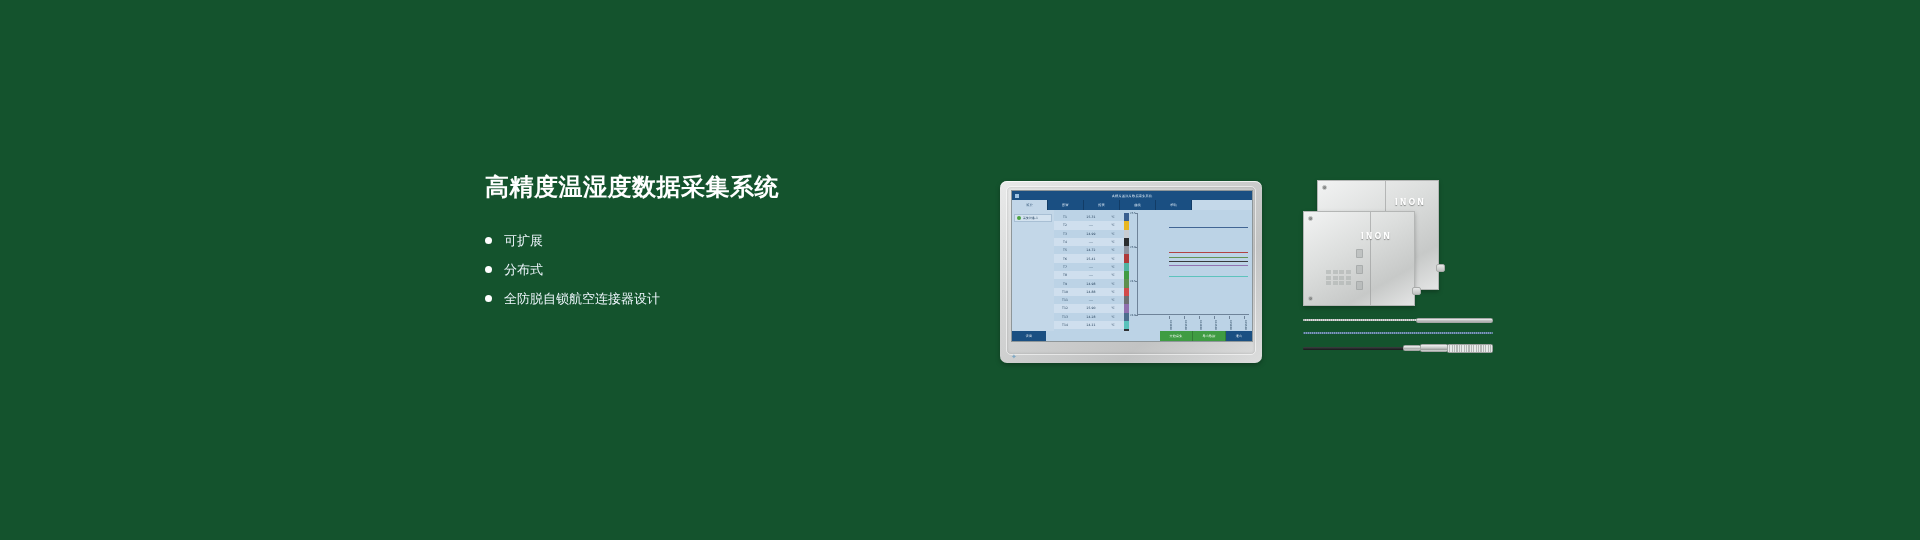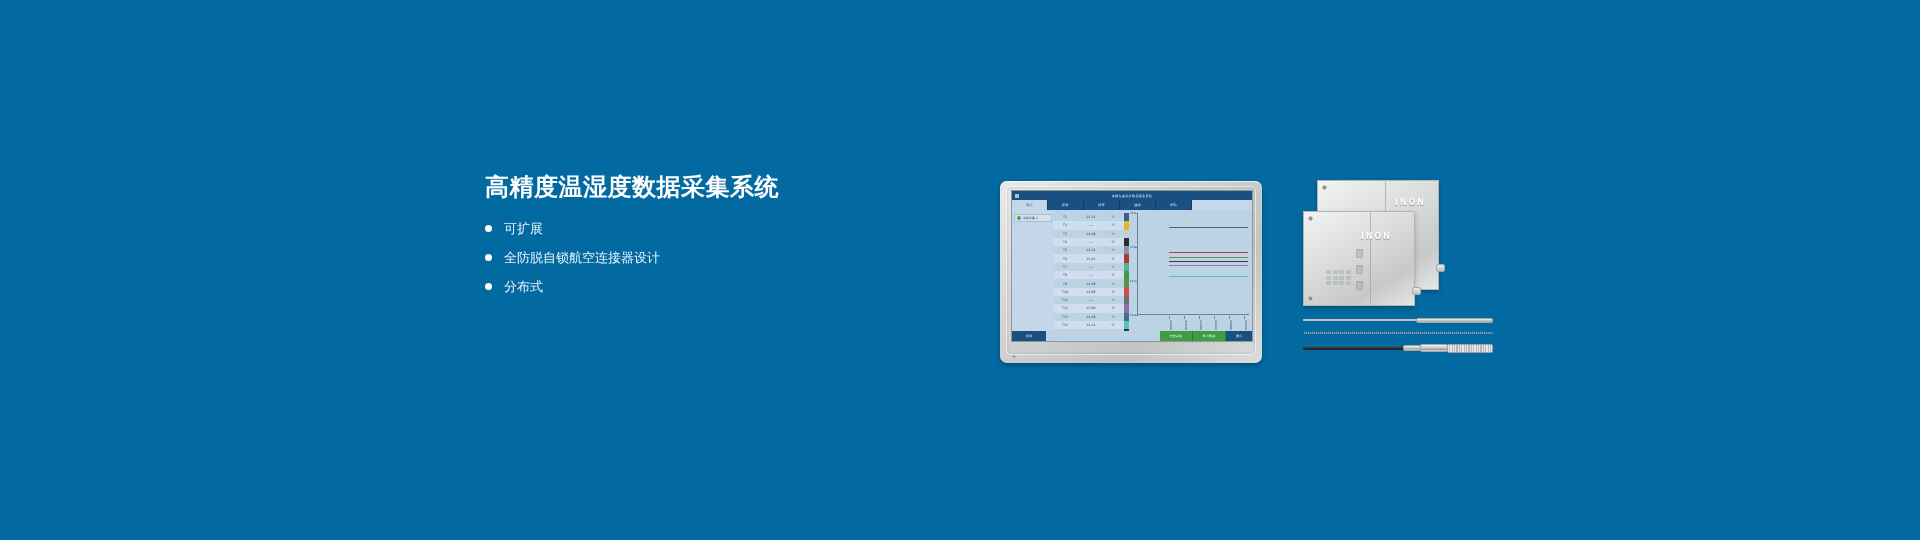--- a/index.html
+++ b/index.html
@@ -2,33 +2,33 @@
 <html><head>
 <meta charset="utf-8">
 <style>
   * { margin:0; padding:0; box-sizing:border-box; }
   html,body { width:1920px; height:540px; overflow:hidden; }
   body {
     background:#0581c7;
     font-family:"DejaVu Sans","Liberation Sans",sans-serif;
     position:relative;
   }
-  .banner { position:absolute; inset:0; background:#0369a1; }
+  .banner { position:absolute; inset:0; background:#14532d; }
 
   
   .textblock { position:absolute; left:485px; top:172px; width:470px; }
   .hero-title {
     font-size:24px; font-weight:bold; color:#ffffff;
     letter-spacing:0.5px; line-height:1.25; white-space:nowrap;
   }
   .hero-sub {
     margin-top:14px; font-size:13px; color:#eaf4fb;
     line-height:1.5; white-space:nowrap; font-weight:normal;
   }
-  .bullets { margin-top:20px; }
+  .bullets { margin-top:32px; }
   .bullet-row {
     display:flex; align-items:center; margin-bottom:16px;
     font-size:13px; color:#eef6fc;
   }
   .bullet-dot {
     width:7px; height:7px; border-radius:50%;
     background:#ffffff; margin-right:12px; flex:0 0 auto;
   }
   .bullet-label { line-height:1; white-space:nowrap; }
 
@@ -185,25 +185,25 @@
 
   <div class="textblock">
     <div class="hero-title">高精度温湿度数据采集系统</div>
     <div class="bullets">
       <div class="bullet-row">
         <span class="bullet-dot"></span>
         <span class="bullet-label">可扩展</span>
       </div>
       <div class="bullet-row">
         <span class="bullet-dot"></span>
-        <span class="bullet-label">全防脱自锁航空连接器设计</span>
+        <span class="bullet-label">分布式</span>
       </div>
       <div class="bullet-row">
         <span class="bullet-dot"></span>
-        <span class="bullet-label">分布式</span>
+        <span class="bullet-label">全防脱自锁航空连接器设计</span>
       </div>
     </div>
   </div>
 
   <div class="device-tablet">
     <div class="tablet-inner-bevel"></div>
 
     <div class="screen">
 
       <div class="titlebar">

